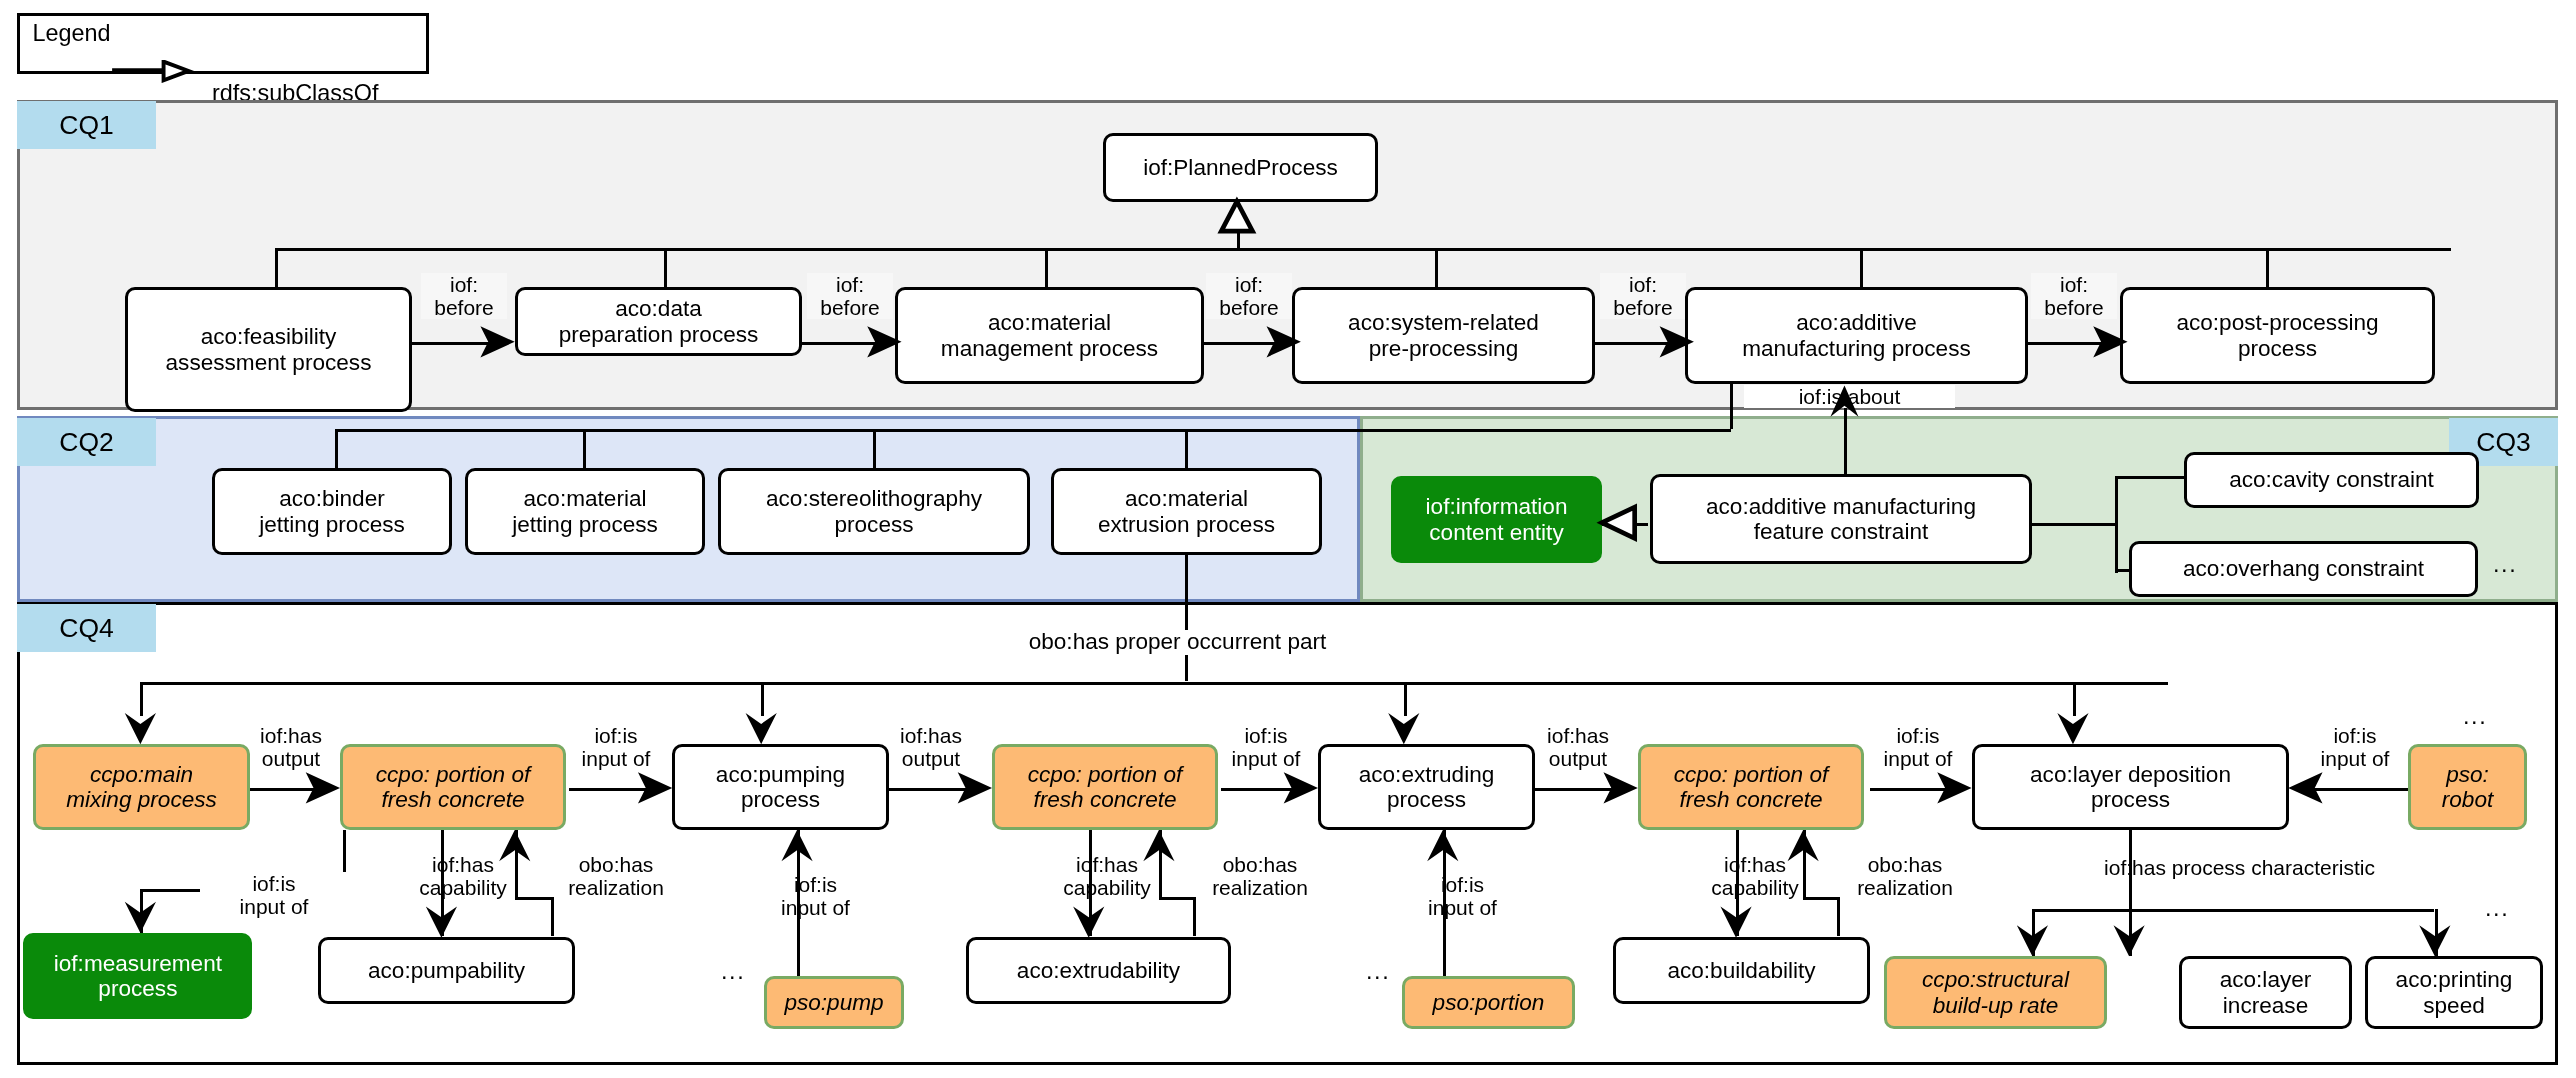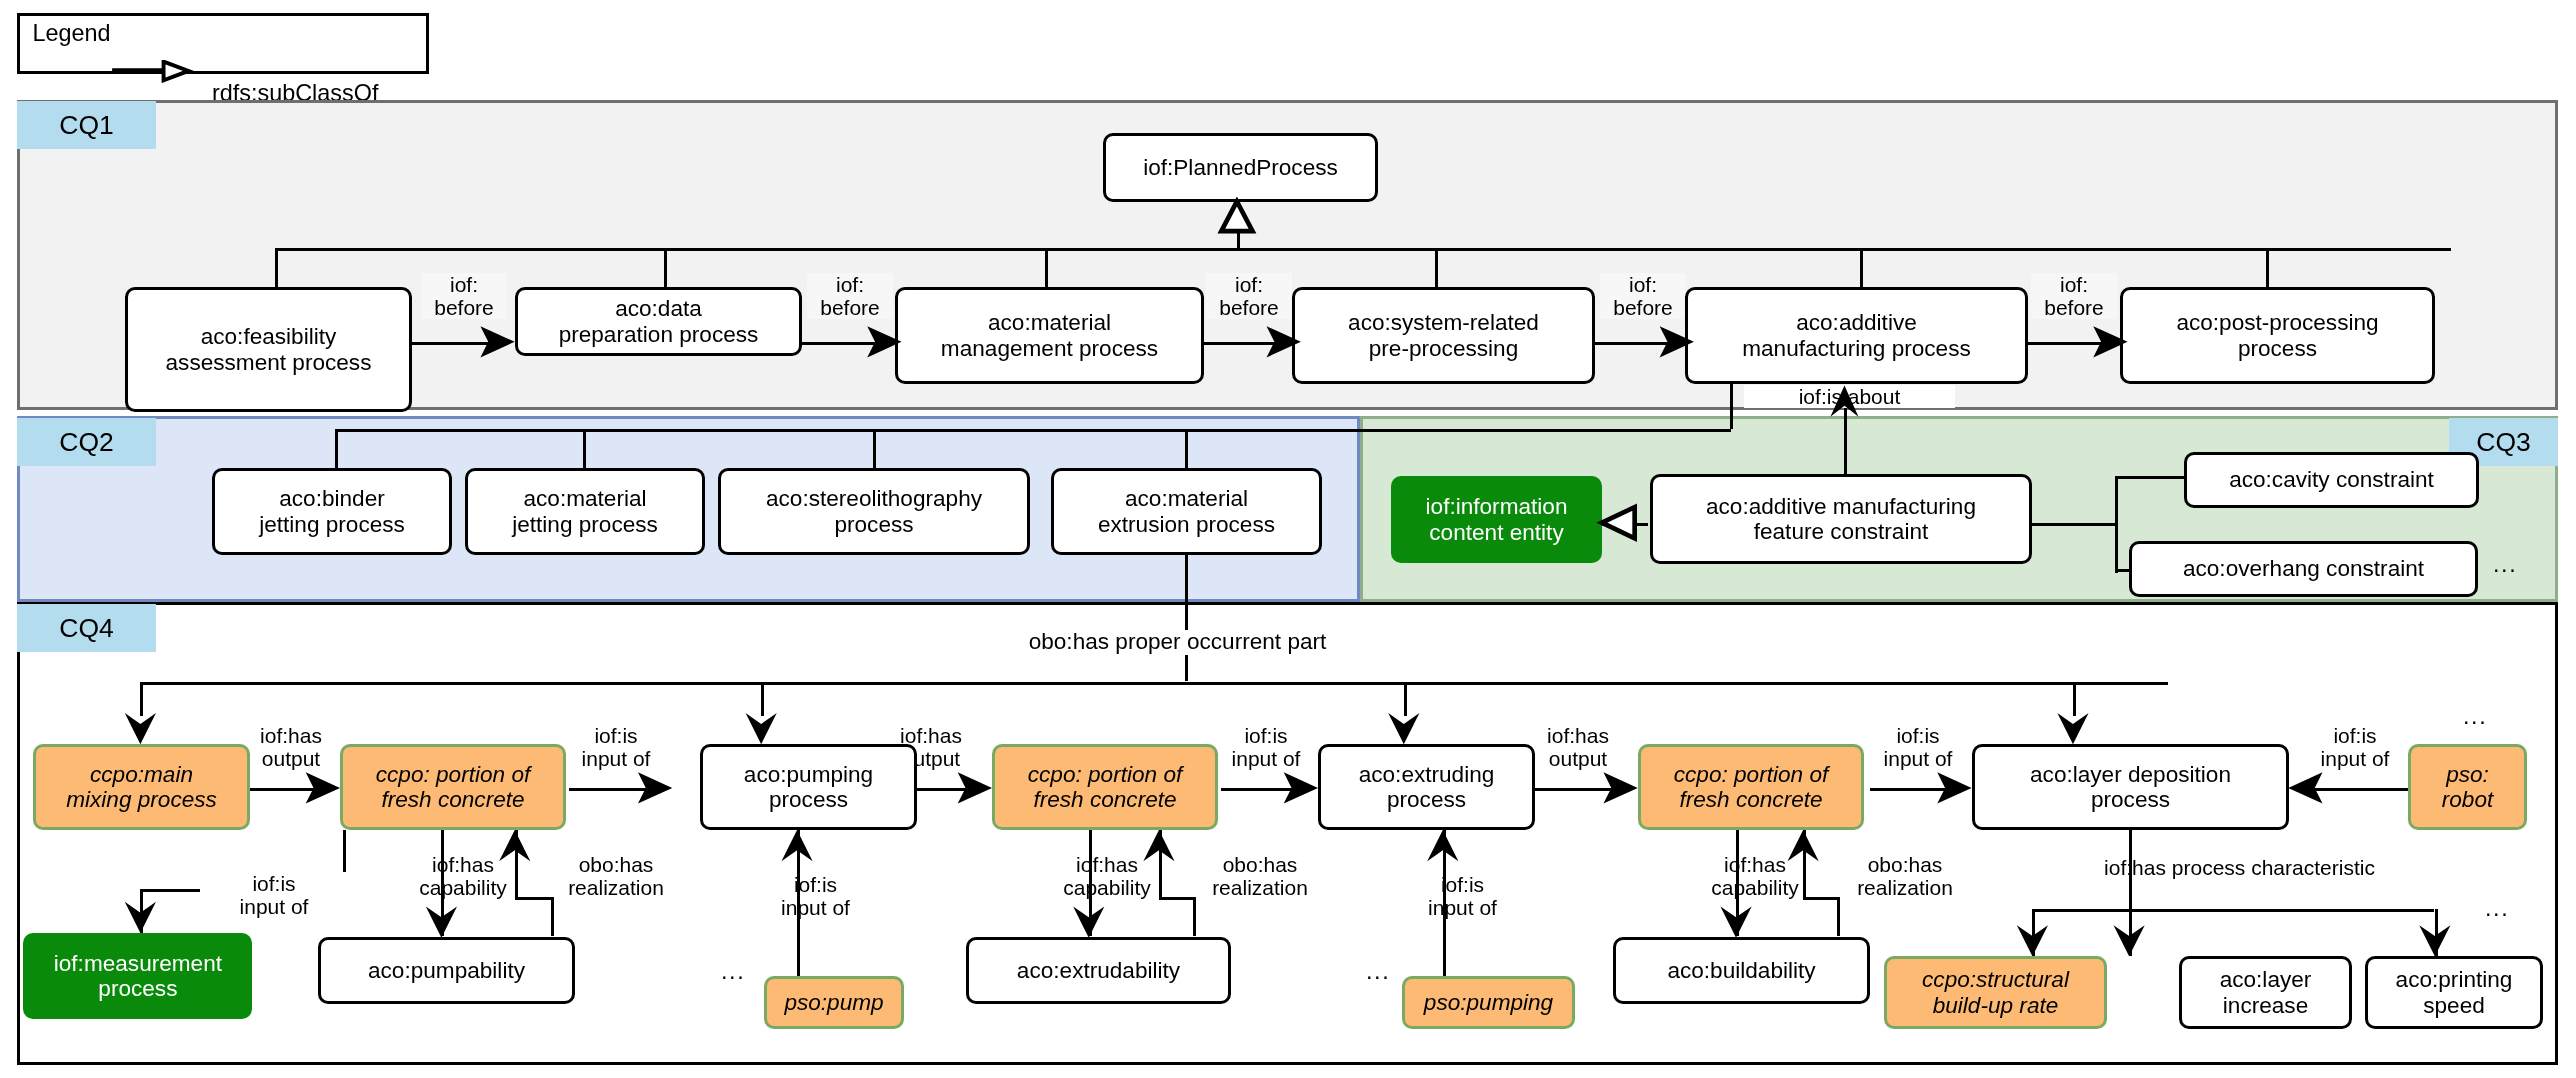--- a/index.html
+++ b/index.html
@@ -206,21 +206,21 @@
   <div class="ell" style="left:2463px;top:703px;">...</div>
 
   <div class="node lightgreen" style="left:33px;top:744px;width:217px;height:86px;">
     <span style="white-space: pre-line;">ccpo:main
 mixing process</span>
     </div>
   <div class="node lightgreen" style="left:340px;top:744px;width:226px;height:86px;">
     <span style="white-space: pre-line;">ccpo: portion of
 fresh concrete</span>
     </div>
-  <div class="node" style="left:672px;top:744px;width:217px;height:86px;margin-left:28px;">
+  <div class="node" style="left:672px;top:744px;width:217px;height:86px;">
     <span style="white-space: pre-line;">aco:pumping
 process</span>
     </div>
   <div class="node lightgreen" style="left:992px;top:744px;width:226px;height:86px;">
     <span style="white-space: pre-line;">ccpo: portion of
 fresh concrete</span>
     </div>
   <div class="node" style="left:1318px;top:744px;width:217px;height:86px;">
     <span style="white-space: pre-line;">aco:extruding
 process</span>
@@ -299,21 +299,21 @@
     </div>
   <div class="ell" style="left:721px;top:958px;">...</div>
   <div class="node lightgreen" style="left:764px;top:976px;width:140px;height:53px;">
     <span>pso:pump</span>
     </div>
   <div class="node" style="left:966px;top:937px;width:265px;height:67px;">
     <span>aco:extrudability</span>
     </div>
   <div class="ell" style="left:1366px;top:958px;">...</div>
   <div class="node lightgreen" style="left:1402px;top:976px;width:173px;height:53px;">
-    <span>pso:pumping</span>
+    <span>pso:portion</span>
     </div>
   <div class="node" style="left:1613px;top:937px;width:257px;height:67px;">
     <span>aco:buildability</span>
     </div>
   <div class="node lightgreen" style="left:1884px;top:956px;width:223px;height:73px;">
     <span style="white-space: pre-line;">ccpo:structural
 build-up rate</span>
     </div>
   <div class="node" style="left:2179px;top:956px;width:173px;height:73px;">
     <span style="white-space: pre-line;">aco:layer

